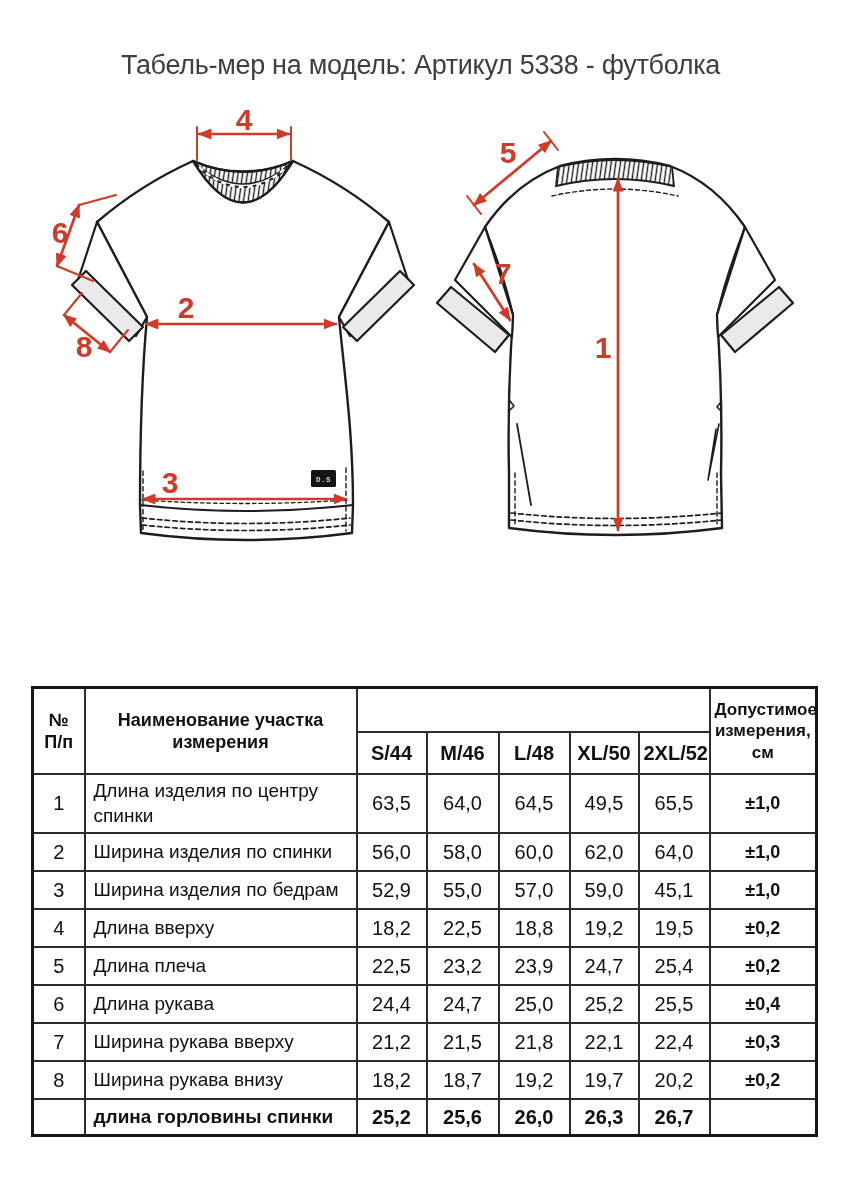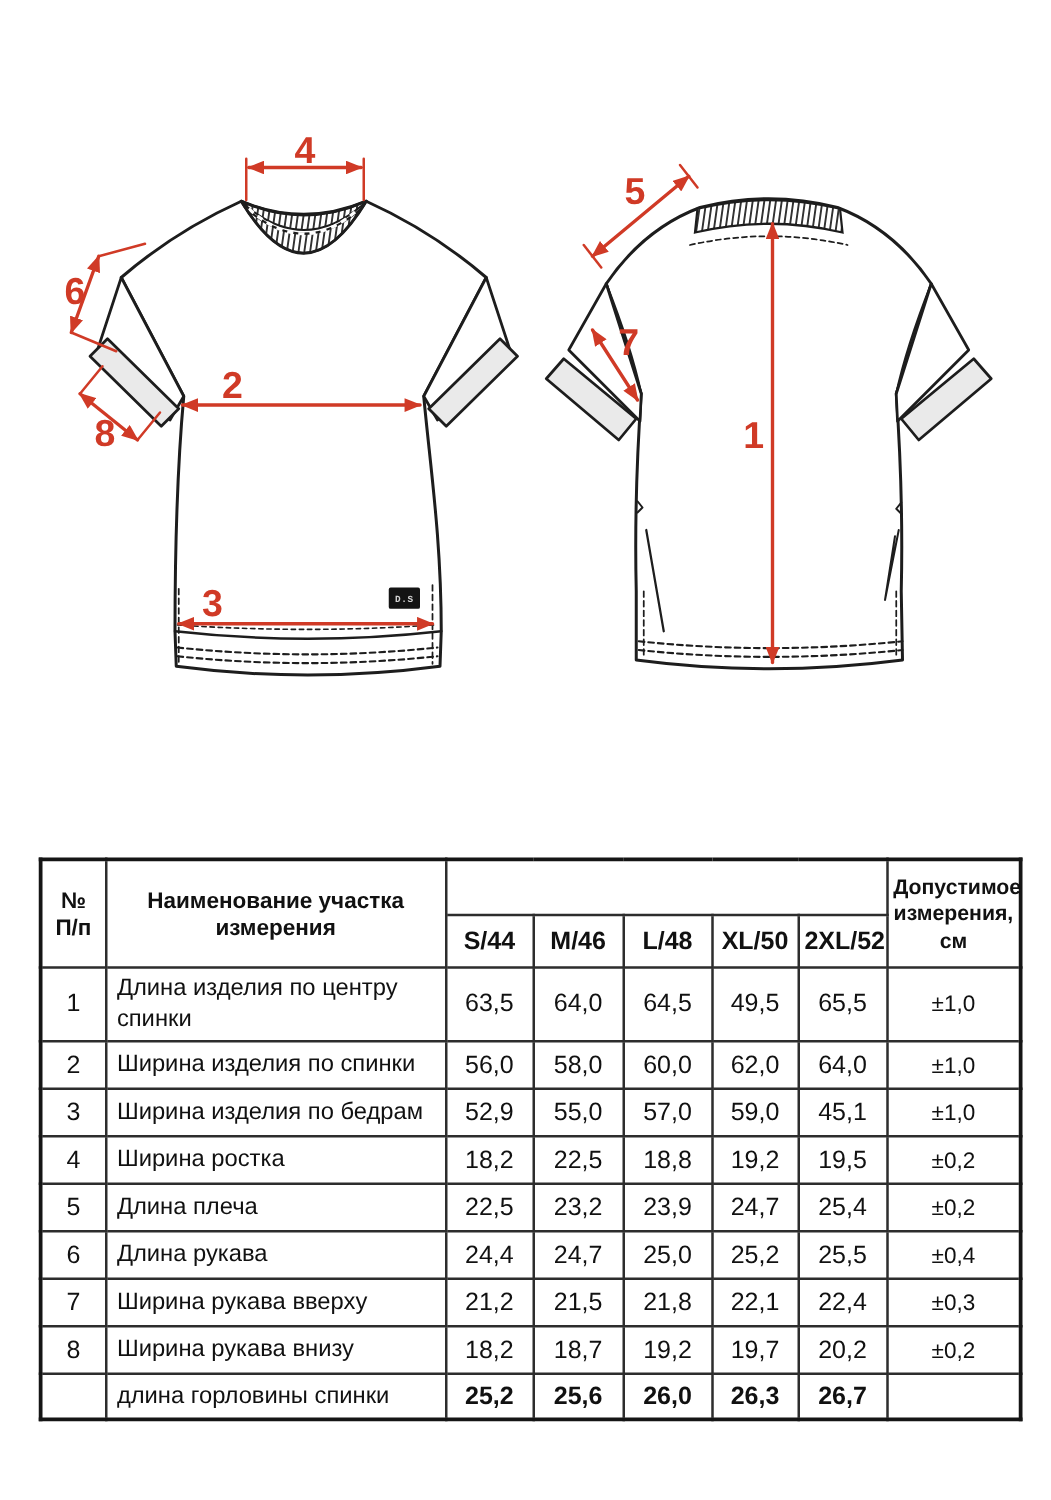--- a/index.html
+++ b/index.html
@@ -34,30 +34,31 @@
     border:2px solid #2d2d2d;
     padding:0 4px;vertical-align:middle;text-align:center;
     font-family:"Liberation Sans",sans-serif;color:#111;
   }
   .size-table th{font-size:18px;font-weight:700;line-height:1.25;}
   .hdr-empty{height:42px;}
   .hdr-sizes th{height:40px;font-size:20px;}
   .hdr-tol{font-size:17px !important;}
   .size-table td{font-size:20px;height:32px;}
   .size-table td.name-cell{text-align:left;padding:2px 8px;font-size:19px;line-height:1.3;}
-  .size-table td.tol-cell{font-weight:400;font-size:18px;}
+  .size-table td.tol-cell{font-weight:700;font-size:18px;}
   .row-first td{height:53px;}
   .row-last td{height:30px;font-weight:700;}
-  .row-last td.name-cell{font-weight:400;}
+  .row-last td.name-cell{font-weight:700;}
 </style>
 </head>
 <body>
 
 <div class="page">
 
+  <div class="doc-title">Табель-мер на модель: Артикул 5338 - футболка</div>
 
   <svg class="diagram-svg" width="841" height="470" viewBox="0 100 841 470" xmlns="http://www.w3.org/2000/svg">
     <defs>
       <pattern id="rib" width="4.6" height="8" patternUnits="userSpaceOnUse" patternTransform="rotate(8)">
         <rect width="4.6" height="8" fill="#ffffff"></rect>
         <line x1="2.3" y1="0" x2="2.3" y2="8" stroke="#1d1d1d" stroke-width="1.4"></line>
       </pattern>
       <marker id="ah" viewBox="0 0 10 8" refX="9" refY="4" markerUnits="userSpaceOnUse" markerWidth="14" markerHeight="11" orient="auto-start-reverse">
         <path d="M0,0 L10,4 L0,8 Z" class="red-fill"></path>
       </marker>
@@ -215,21 +216,21 @@
           <td class="name-cell">Ширина изделия по бедрам</td>
           <td>52,9</td>
           <td>55,0</td>
           <td>57,0</td>
           <td>59,0</td>
           <td>45,1</td>
           <td class="tol-cell">±1,0</td>
         </tr>
         <tr>
           <td>4</td>
-          <td class="name-cell">Ширина ростка</td>
+          <td class="name-cell">Длина вверху</td>
           <td>18,2</td>
           <td>22,5</td>
           <td>18,8</td>
           <td>19,2</td>
           <td>19,5</td>
           <td class="tol-cell">±0,2</td>
         </tr>
         <tr>
           <td>5</td>
           <td class="name-cell">Длина плеча</td>

